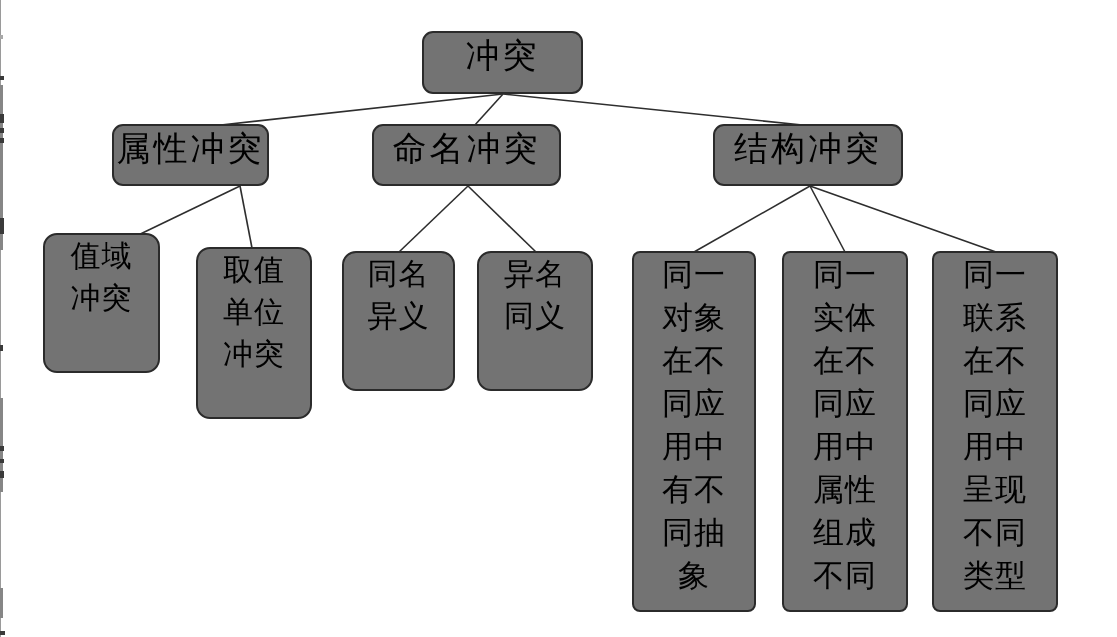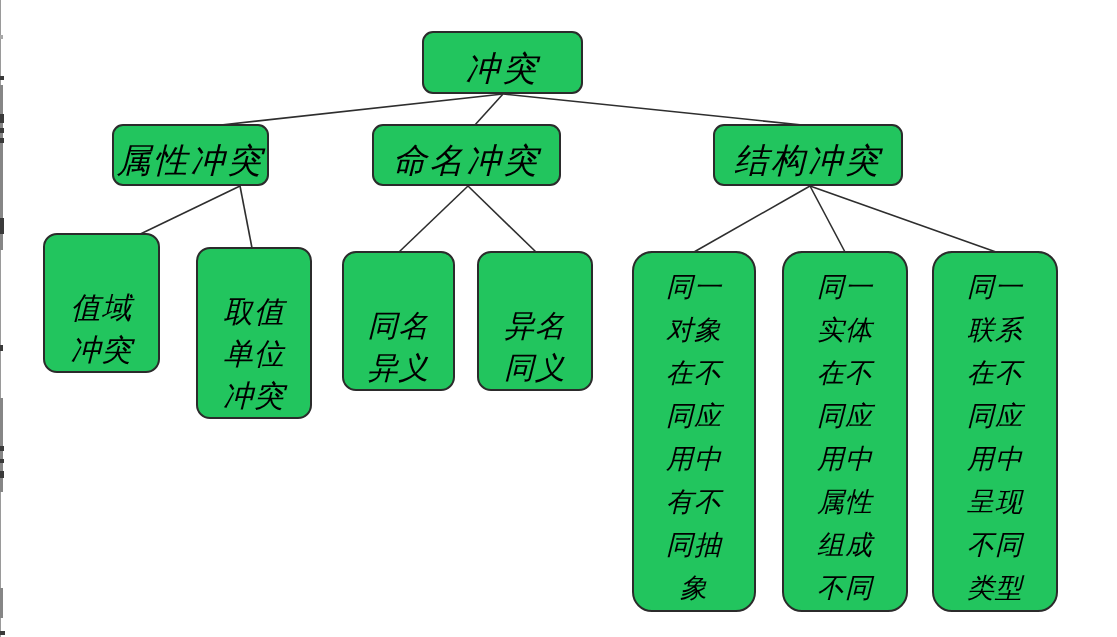--- a/index.html
+++ b/index.html
@@ -7,28 +7,28 @@
     position:relative;
     width:1117px;height:637px;
     background:#ffffff;
     font-family:"Liberation Sans",sans-serif;
     overflow:hidden;
   }
   .edges{position:absolute;left:0;top:0;width:1117px;height:637px;}
   .edges line{stroke:#2e2e2e;stroke-width:1.6;}
   .node{
     position:absolute;box-sizing:border-box;
-    border:2px solid #2b2b2b;background:#22c55e;
-    display:flex;align-items:flex-end;justify-content:center;
-    color:#000000;text-align:center;font-style:italic;
+    border:2px solid #2b2b2b;background:#737373;
+    display:flex;align-items:flex-start;justify-content:center;
+    color:#000000;text-align:center;
   }
   .node span{white-space:pre-line;display:block;}
   .lvl{border-radius:11px;font-size:34px;letter-spacing:3px;}
   .leaf{border-radius:14px;font-size:30px;line-height:42px;letter-spacing:1px;}
-  .tall{border-radius:20px;font-size:27px;line-height:43px;letter-spacing:1px;}
+  .tall{border-radius:8px;font-size:31px;line-height:43px;letter-spacing:1px;}
 
   
   .artifact{position:absolute;background:#868686;}
   .artifact.line{left:0;top:0;width:1px;height:637px;background:#9a9a9a;}
   .artifact.dark{background:#3a3a3a;}
   .artifact.light{background:#a8a8a8;}
 </style>
 </head>
 <body>
 

